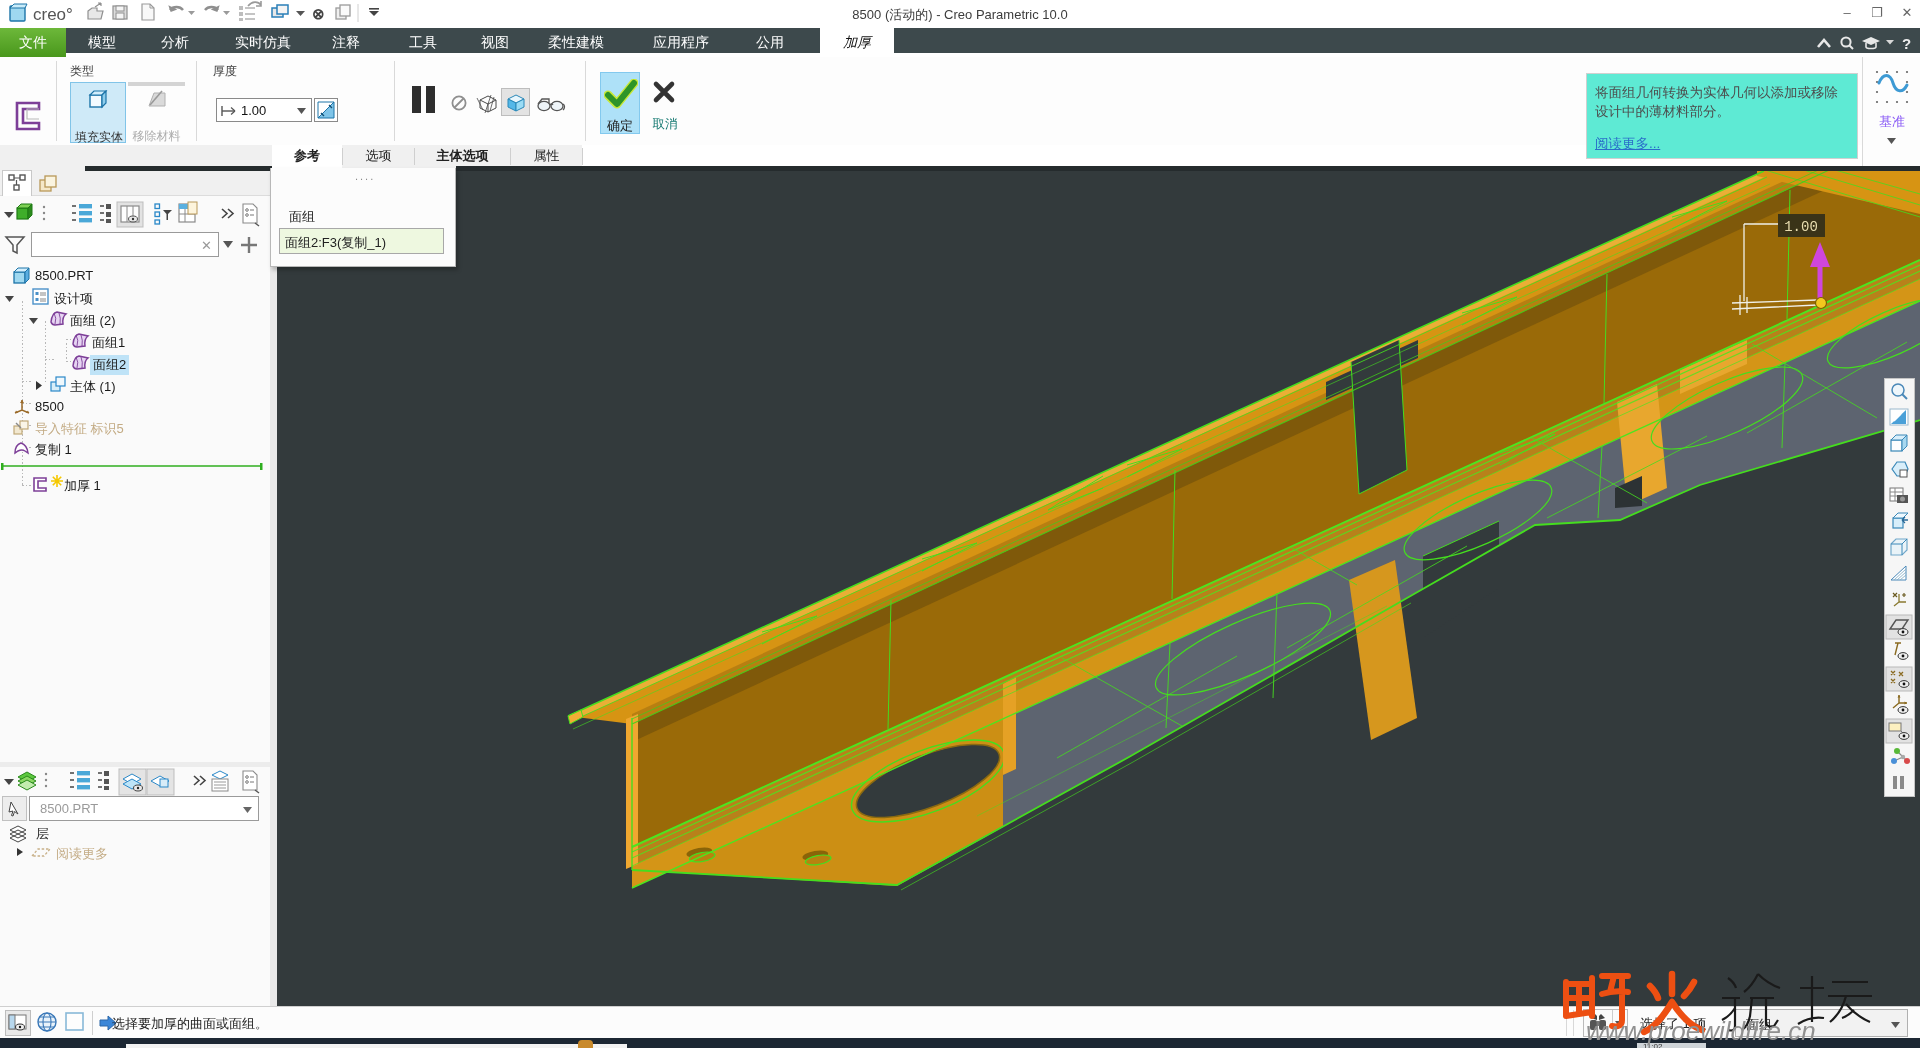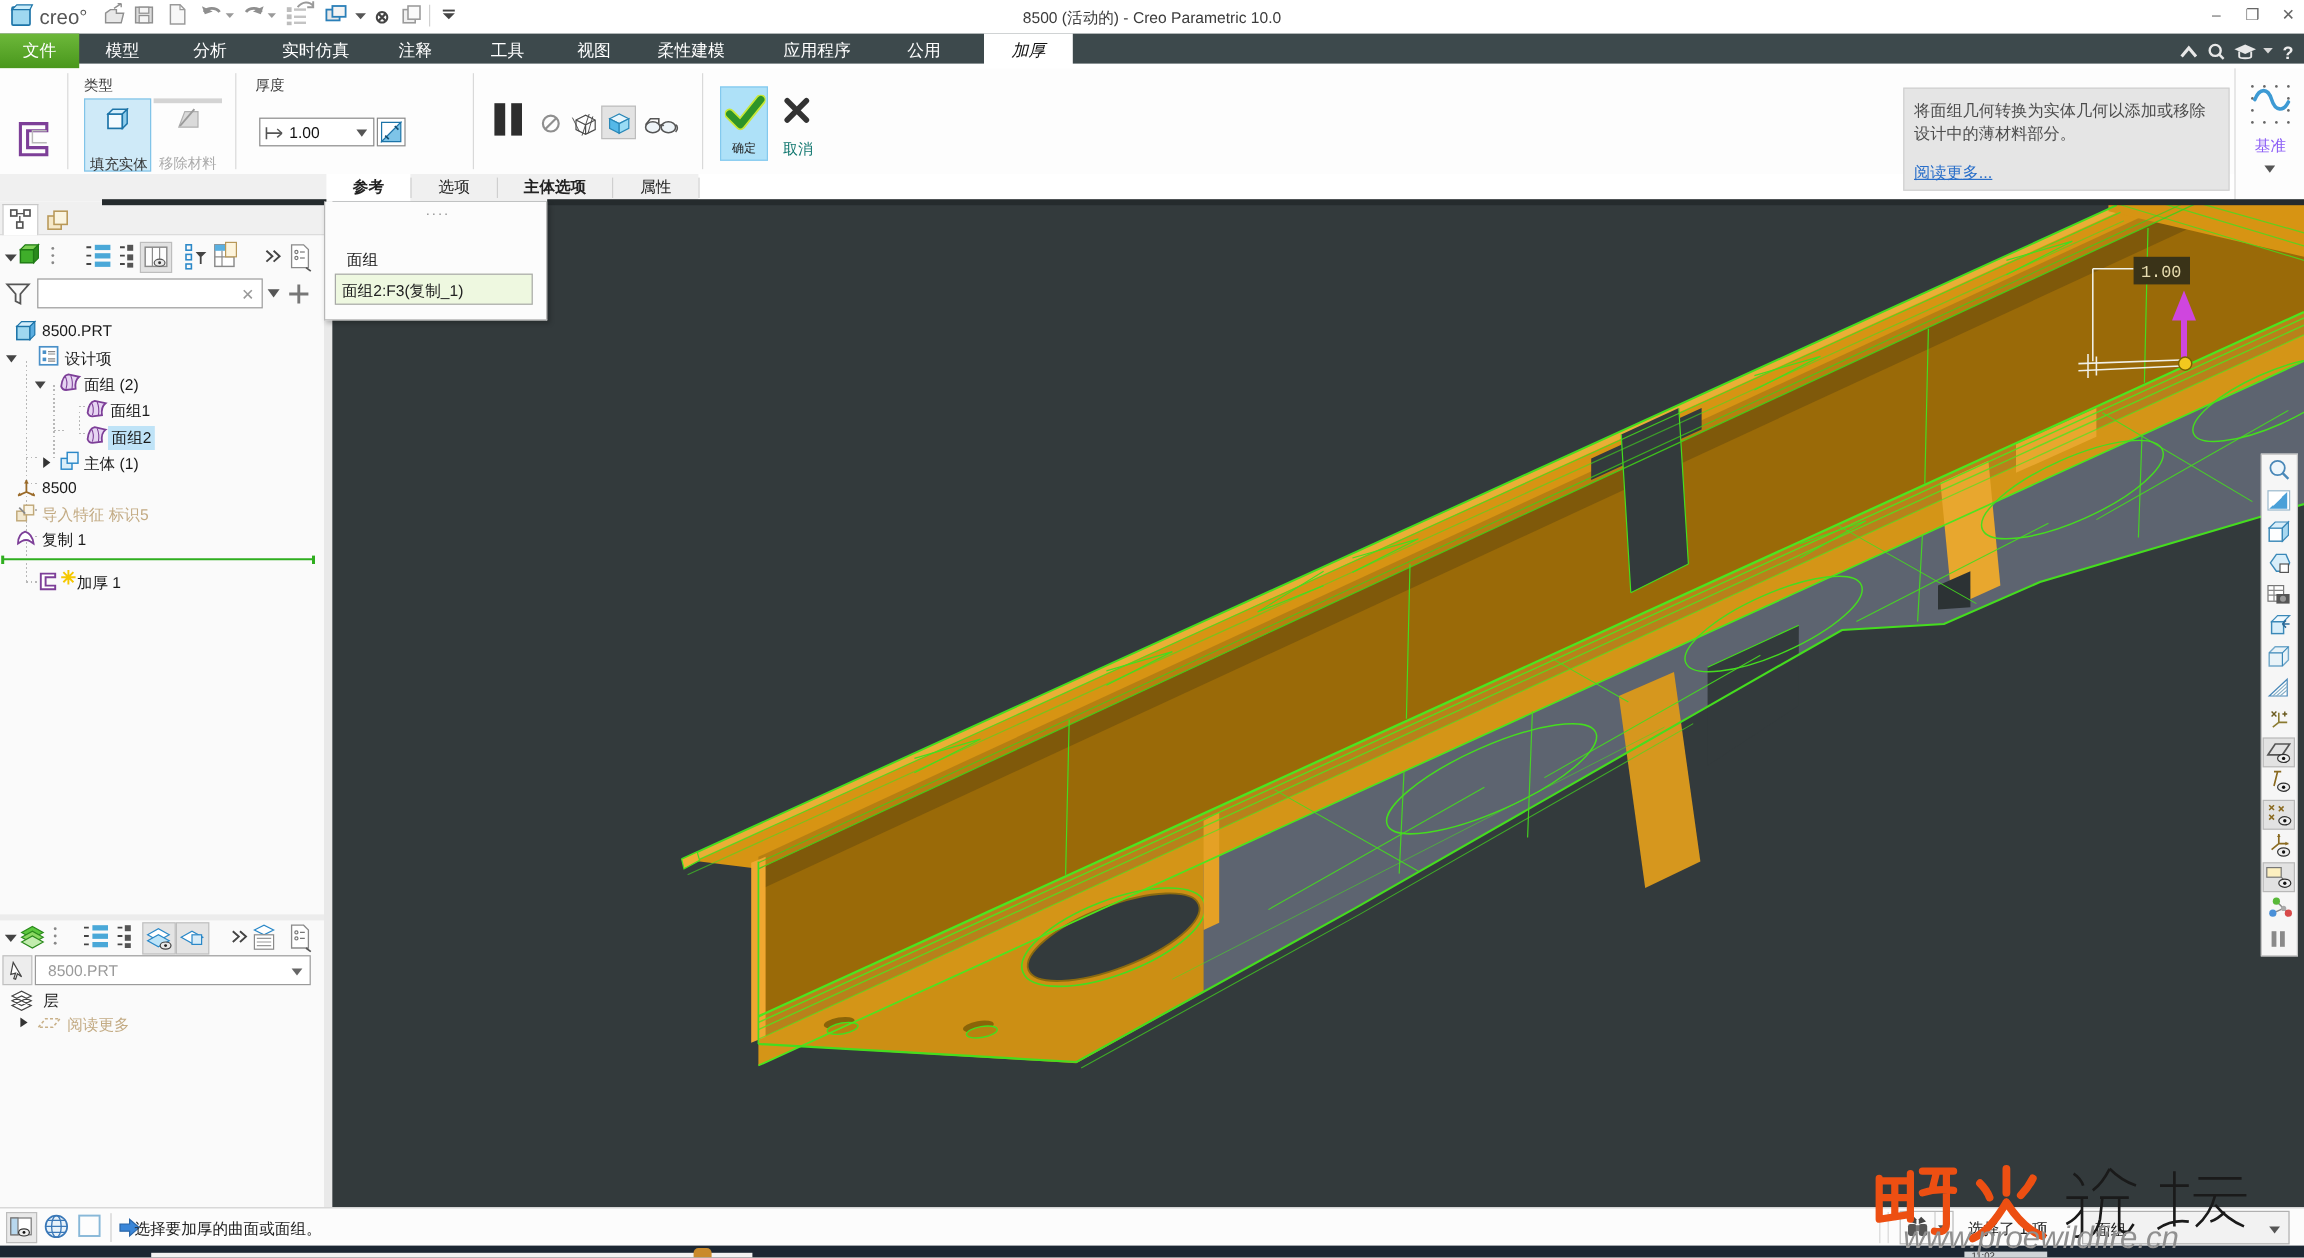--- a/index.html
+++ b/index.html
@@ -198,32 +198,32 @@
     <path d="M14 9 C15 7.5, 16 7.5, 17 9" stroke="#555" stroke-width="1.3" fill="none"></path>
     <path d="M27 8 C29 9, 29 12, 27 14" stroke="#555" stroke-width="1.3" fill="none"></path>
   </svg>
   <div class="rsep" style="left:585px;"></div>
 
   <div style="position:absolute;left:600px;top:15px;width:40px;height:62px;background:#aee1f8;border:1px solid #83c9ee;">
     <svg width="34" height="30" style="position:absolute;left:3px;top:6px;">
       <path d="M4 16 L13 25 L30 4" fill="none" stroke="#c8e838" stroke-width="9" stroke-linecap="round" stroke-linejoin="round"></path>
       <path d="M4 16 L13 25 L30 4" fill="none" stroke="#2e9428" stroke-width="6" stroke-linecap="round" stroke-linejoin="round"></path>
     </svg>
-    <div style="position:absolute;left:0;width:38px;top:44px;text-align:center;font-size:10px;color:#222;">确定</div>
+    <div style="position:absolute;left:0;width:38px;top:44px;text-align:center;font-size:13px;color:#222;">确定</div>
   </div>
 
   <div style="position:absolute;left:645px;top:15px;width:40px;height:62px;">
     <svg width="26" height="26" style="position:absolute;left:7px;top:8px;">
       <path d="M4 4 L20 20 M20 4 L4 20" stroke="#333" stroke-width="4.6" stroke-linecap="round"></path>
     </svg>
     <div style="position:absolute;left:0;width:40px;top:44px;text-align:center;font-size:12.5px;color:#0f766e;">取消</div>
   </div>
 </div>
 
-<div style="position:absolute;left:1586px;top:73px;width:272px;height:86px;background:#e5e5e5;border:1px solid #d0d0d0;z-index:30;">
+<div style="position:absolute;left:1586px;top:73px;width:272px;height:86px;background:#5eead4;border:1px solid #d0d0d0;z-index:30;">
   <div style="position:absolute;left:8px;top:9px;width:256px;font-size:13.5px;line-height:19px;color:#4d4d4d;">将面组几何转换为实体几何以添加或移除设计中的薄材料部分。</div>
   <div style="position:absolute;left:8px;top:61px;font-size:13.5px;color:#2a6fc9;text-decoration:underline;">阅读更多...</div>
 </div>
 
 <div style="position:absolute;left:1862px;top:57px;width:58px;height:111px;background:#fdfdfd;border-left:1px solid #d9d9d9;z-index:5;">
   <svg width="40" height="38" style="position:absolute;left:11px;top:12px;">
     <g fill="#666">
       <circle cx="3" cy="3" r="1.1"></circle>
           <circle cx="13" cy="3" r="1.1"></circle>
           <circle cx="23" cy="3" r="1.1"></circle>

